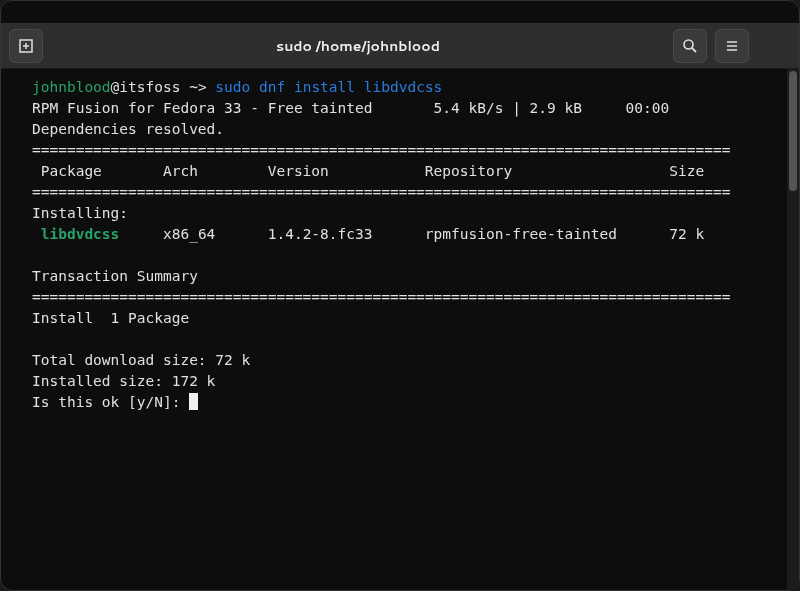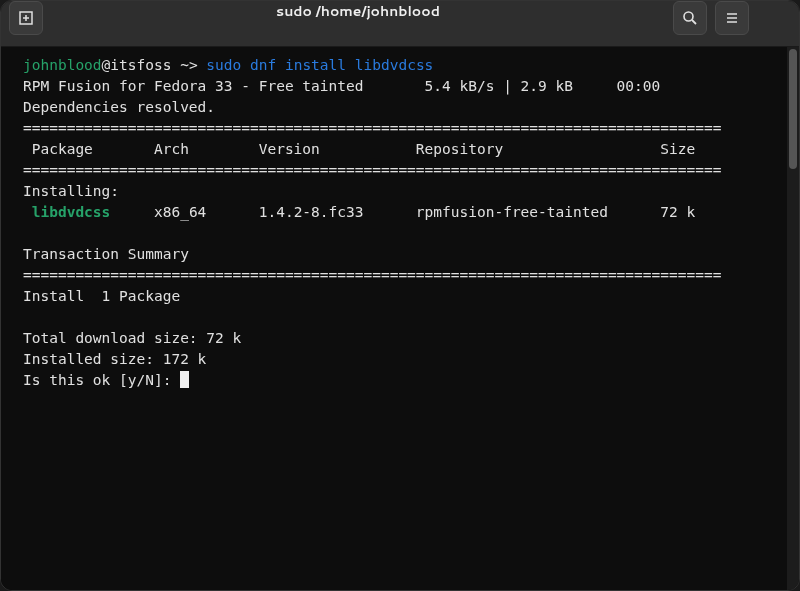--- a/index.html
+++ b/index.html
@@ -17,24 +17,25 @@
       border-radius: 12px;
       overflow: hidden;
       display: flex;
       flex-direction: column;
       border: 1px solid #333;
     }
     .titlebar {
       height: 46px;
       background: #2e2e2e;
       display: flex;
-      align-items: flex-start;
+      align-items: center;
       padding: 0 8px;
       gap: 8px;
       border-bottom: 1px solid #1a1a1a;
+      margin-top: 22px;
     }
     .tb-btn {
       width: 34px;
       height: 34px;
       background: #3a3a3a;
       border: 1px solid #4a4a4a;
       border-radius: 6px;
       display: flex;
       align-items: center;
       justify-content: center;
@@ -65,23 +66,24 @@
       flex: 1;
       display: flex;
       overflow: hidden;
     }
     .terminal {
       flex: 1;
       background: #0d0d0d;
       color: #e0e0e0;
       font-size: 14.5px;
       line-height: 1.45;
-      padding: 8px 22px;
+      padding: 8px 12px;
       white-space: pre;
       overflow: hidden;
+      margin-left: 19px;
     }
     .scrollbar {
       width: 12px;
       background: #1c1c1c;
       position: relative;
     }
     .scrollbar-thumb {
       position: absolute;
       top: 2px;
       left: 2px;

